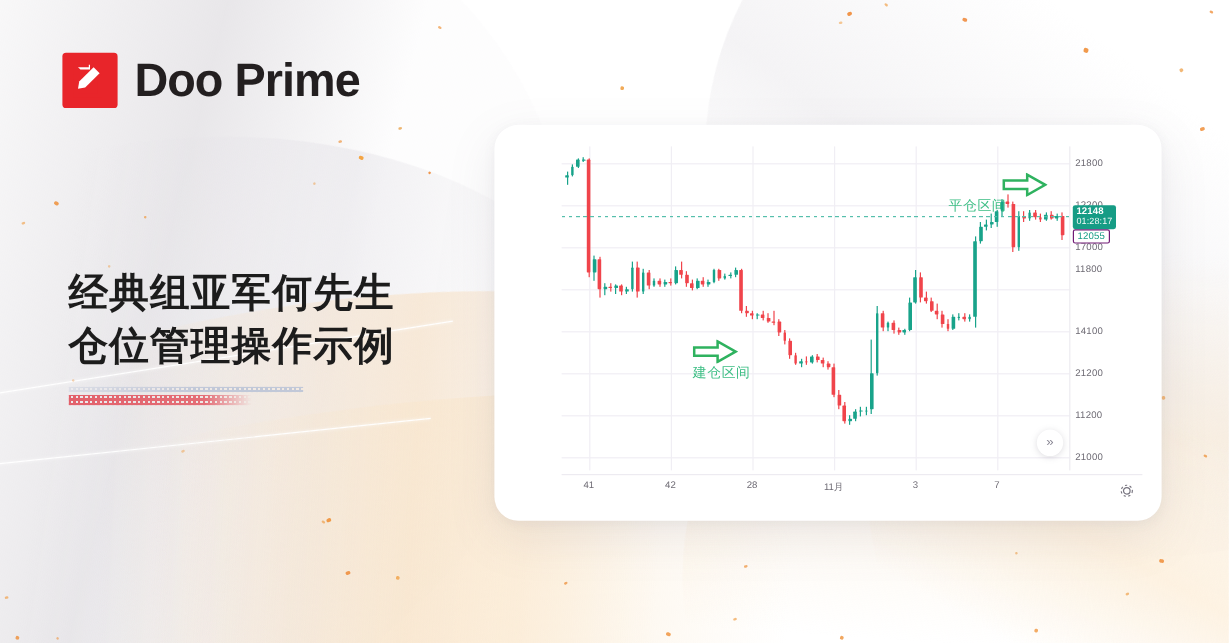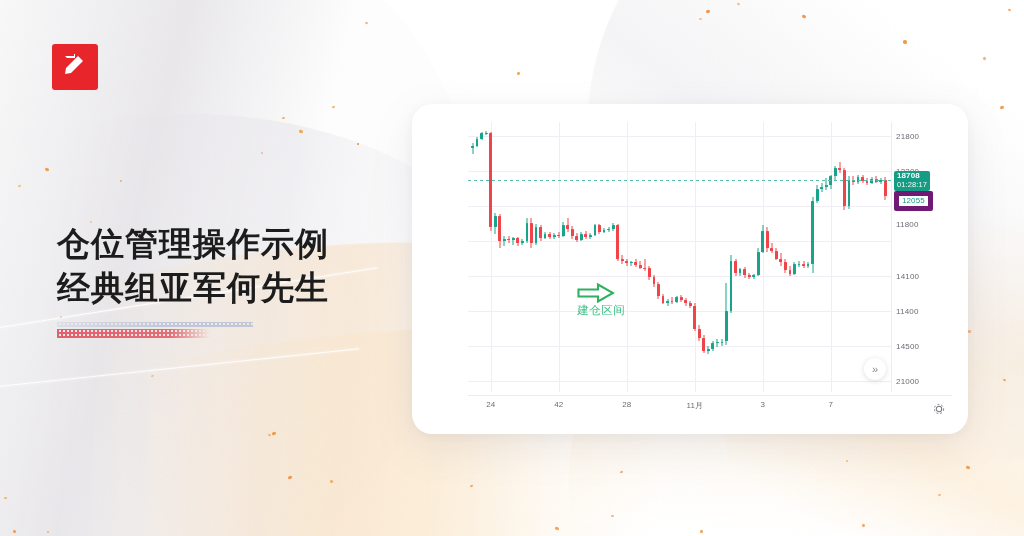--- a/index.html
+++ b/index.html
@@ -150,21 +150,21 @@
   .price-badge{
     position:absolute;font-size:8px;line-height:1.12;letter-spacing:.1px;
     font-family:"Liberation Sans",sans-serif;border-radius:2px;white-space:nowrap;
     padding:1px 3px;
   }
   #badge-last{
     background:#169C85;color:#fff;font-weight:bold;text-align:left;
   }
   #badge-last .cd{font-weight:normal;font-size:7.5px;opacity:.95;display:block;}
   #badge-bid{
-    background:#ffffff;color:#169C85;border:5px solid #701a75;text-align:center;
+    background:#ffffff;color:#169C85;border:1px solid #701a75;text-align:center;
   }
 
   
   .anno{position:absolute;color:#36B37E;}
   .anno .lbl{
     font-family:"DejaVu Sans","Liberation Sans",sans-serif;
     font-size:11.5px;color:#3CBE84;white-space:nowrap;letter-spacing:.5px;
   }
   .anno .arrow{display:block;}
 
@@ -255,25 +255,26 @@
     <div id="logo-mark">
       <svg class="pen" viewBox="0 0 28 30">
         <path d="M2 2 L14 2 L14 6 L6 6 Z" fill="#ffffff"></path>
         <path d="M17 4 L22 9 L10 21 L4 22 L5 16 Z" fill="#ffffff"></path>
         <path d="M2 10 L2 28 L20 28 L20 15 L16 19 L16 24 L6 24 L6 10 Z" fill="#ffffff" opacity="0"></path>
       </svg>
       <svg class="pen" viewBox="0 0 28 30" style="position:absolute;left:9px;top:8px;">
         <path d="M0.5 0.5 L13 0.5 L13 4 L4 4 L4 26 L20 26 L20 14 L24 10 L24 29.5 L0.5 29.5 Z" fill="#E8252A"></path>
       </svg>
     </div>
+    <div id="logo-text">Doo Prime</div>
   </div>
 
   <div id="headline">
+    <span class="line">经典组亚军何先生</span>
     <span class="line">仓位管理操作示例</span>
-    <span class="line">经典组亚军何先生</span>
   </div>
   <div id="accent-bar">
     <div class="row r1"></div>
     <div class="row r2"></div>
   </div>
 
   <div id="chart-card">
     <div id="chart-inner">
 
       <div id="plot">
@@ -666,47 +667,53 @@
 
         <div id="price-line" style="top: 58.2078px;"></div>
 
         <div class="anno" id="anno-open" style="left: 109.369px; top: 160.558px;">
           <svg class="arrow" width="38" height="20" viewBox="0 0 38 20">
             <path d="M1.5 6.5 L21 6.5 L21 1.5 L36 10 L21 18.5 L21 13.5 L1.5 13.5 Z" fill="none" stroke="#2FB25F" stroke-width="2.1" stroke-linejoin="miter"></path>
           </svg>
           <div class="lbl">建仓区间</div>
         </div>
 
+        <div class="anno" id="anno-close" style="left: 322.503px; top: 22.2987px;">
+          <svg class="arrow" width="38" height="20" viewBox="0 0 38 20" style="margin-left: 44px;">
+            <path d="M1.5 6.5 L21 6.5 L21 1.5 L36 10 L21 18.5 L21 13.5 L1.5 13.5 Z" fill="none" stroke="#2FB25F" stroke-width="2.1" stroke-linejoin="miter"></path>
+          </svg>
+          <div class="lbl">平仓区间</div>
+        </div>
       </div>
 
       <div class="axis-line" style="right:68px;"></div>
       <div class="xaxis-rule"></div>
 
       <div class="yaxis">
         <div id="ylabels">
             <div class="ylabel" style="top: 14.026px;">21800</div>
             <div class="ylabel" style="top: 49.0909px;">12200</div>
             <div class="ylabel" style="top: 84.1558px;">17000</div>
             <div class="ylabel" style="top: 102px;">11800</div>
             <div class="ylabel" style="top: 154.286px;">14100</div>
-            <div class="ylabel" style="top: 189.351px;">11400</div>
-            <div class="ylabel" style="top: 224.416px;">14500</div>
+            <div class="ylabel" style="top: 189.351px;">21200</div>
+            <div class="ylabel" style="top: 224.416px;">11200</div>
             <div class="ylabel" style="top: 259.481px;">21000</div>
           </div>
 
         <div class="price-badge" id="badge-last" style="top: 49.2078px; left: 2px;">
-          <span>18708</span>
+          <span>12148</span>
           <span class="cd">01:28:17</span>
         </div>
         <div class="price-badge" id="badge-bid" style="top: 68.513px; left: 2px;">12055</div>
       </div>
 
       <div class="xaxis">
         <div id="xlabels">
-            <div class="tick" style="left: 22.6738px; top: 4px;">24</div>
+            <div class="tick" style="left: 22.6738px; top: 4px;">41</div>
             <div class="tick" style="left: 90.6952px; top: 4px;">42</div>
             <div class="tick" style="left: 158.717px; top: 4px;">28</div>
             <div class="tick" style="left: 226.738px; top: 4px;">11月</div>
             <div class="tick" style="left: 294.759px; top: 4px;">3</div>
             <div class="tick" style="left: 362.781px; top: 4px;">7</div>
           </div>
       </div>
 
       <div id="scroll-end-btn">
         <span>»</span>

